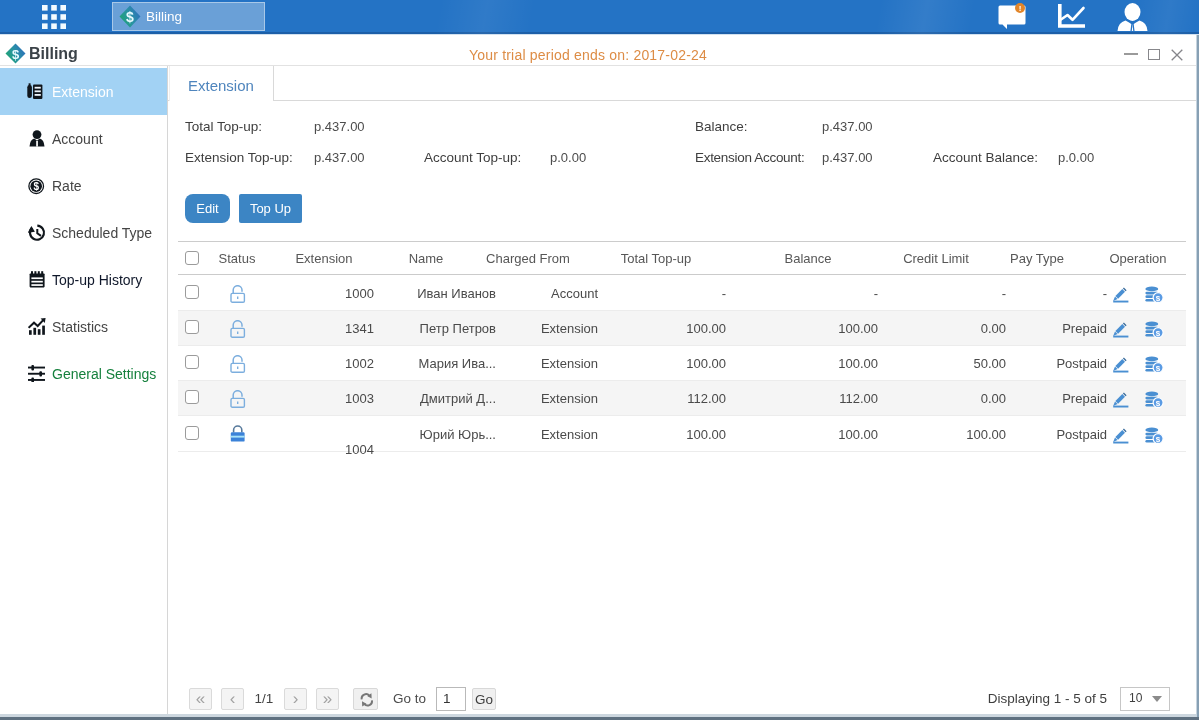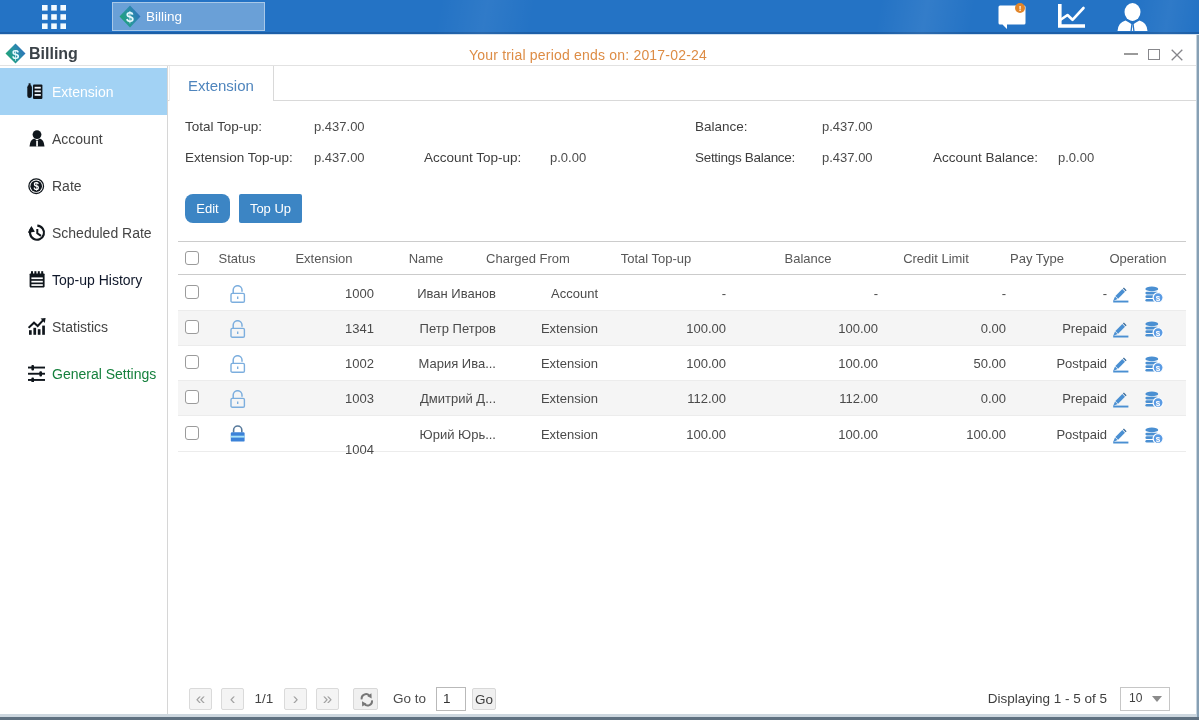--- a/index.html
+++ b/index.html
@@ -86,21 +86,21 @@
 <div class="abs" style="left:1147.5px;top:48.5px;width:12.5px;height:11.5px;border:1.3px solid #87878b"></div>
 <svg class="abs" style="left:1170.5px;top:48.5px" width="12" height="12">
   <path d="M0.7,0.7 L11.3,11.3 M11.3,0.7 L0.7,11.3" stroke="#85858a" stroke-width="1.3"></path>
 </svg>
 
 <div class="abs" style="left:0;top:66px;width:168px;height:648px;background:#fff;border-right:1px solid #d6d6d6"></div>
 <div class="abs" style="left:0;top:68px;width:167px;height:47px;background:#a2d2f4"></div>
 <div class="abs" style="left:52px;top:84px;font-size:14px;color:#fff">Extension</div>
 <div class="abs" style="left:52px;top:131px;font-size:14px;color:#454545">Account</div>
 <div class="abs" style="left:52px;top:178px;font-size:14px;color:#454545">Rate</div>
-<div class="abs" style="left:52px;top:225px;font-size:14px;color:#454545">Scheduled Rate</div>
+<div class="abs" style="left:52px;top:225px;font-size:14px;color:#454545">Scheduled Type</div>
 <div class="abs" style="left:52px;top:272px;font-size:14px;color:#0f172a">Top-up History</div>
 <div class="abs" style="left:52px;top:319px;font-size:14px;color:#454545">Statistics</div>
 <div class="abs" style="left:52px;top:366px;font-size:14px;color:#15803d">General Settings</div>
 
 <svg class="abs" style="left:27px;top:83px" width="17" height="17">
   <rect x="0.3" y="2" width="4.6" height="13" rx="2.3" fill="#10161c"></rect>
   <rect x="1.6" y="0.3" width="2" height="3" fill="#10161c"></rect>
   <rect x="6" y="1.4" width="9.4" height="14.6" rx="1" fill="#10161c"></rect>
   <rect x="7.6" y="3.8" width="6.2" height="1.8" fill="#eef6fc"></rect>
   <rect x="7.6" y="7.4" width="6.2" height="1.8" fill="#eef6fc"></rect>
@@ -153,21 +153,21 @@
 <div class="abs" style="left:188px;top:77px;font-size:15px;color:#4f85bd">Extension</div>
 
 <div class="abs lbl" style="left:185px;top:119px">Total Top-up:</div>
 <div class="abs val" style="left:314px;top:119px">p.437.00</div>
 <div class="abs lbl" style="left:695px;top:119px">Balance:</div>
 <div class="abs val" style="left:822px;top:119px">p.437.00</div>
 <div class="abs lbl" style="left:185px;top:150px">Extension Top-up:</div>
 <div class="abs val" style="left:314px;top:150px">p.437.00</div>
 <div class="abs lbl" style="left:424px;top:150px">Account Top-up:</div>
 <div class="abs val" style="left:550px;top:150px">p.0.00</div>
-<div class="abs lbl" style="left:695px;top:150px;letter-spacing:-0.3px">Settings Balance:</div>
+<div class="abs lbl" style="left:695px;top:150px;letter-spacing:-0.3px">Extension Account:</div>
 <div class="abs val" style="left:822px;top:150px">p.437.00</div>
 <div class="abs lbl" style="left:933px;top:150px">Account Balance:</div>
 <div class="abs val" style="left:1058px;top:150px">p.0.00</div>
 
 <div class="abs" style="left:185px;top:194px;width:45px;height:29px;background:#3c85c4;border-radius:8px;color:#fff;font-size:13px;text-align:center;line-height:29px">Edit</div>
 <div class="abs" style="left:239px;top:194px;width:63px;height:29px;background:#3c85c4;border-radius:2px;color:#fff;font-size:13px;text-align:center;line-height:29px">Top Up</div>
 
 <div class="abs" style="left:178px;top:241px;width:1008px;height:210px;border-top:1px solid #cccccc"></div>
 
 <div class="abs" style="left:178px;top:241px;width:1008px;height:34px;border-bottom:1px solid #cbcbcb"></div>

